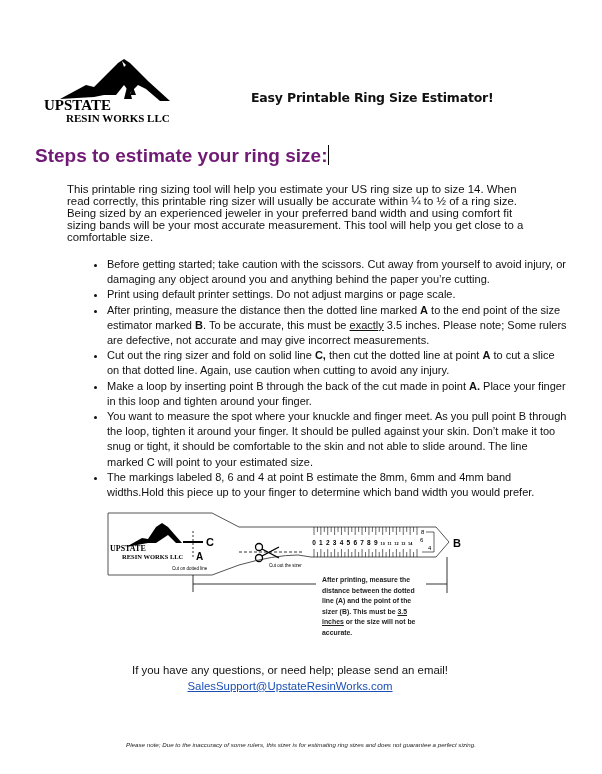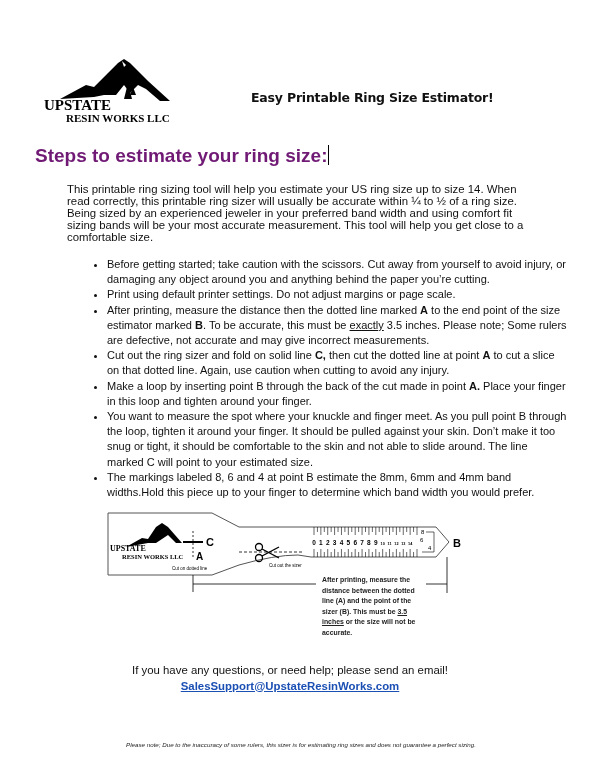--- a/index.html
+++ b/index.html
@@ -7,21 +7,21 @@
   .logo { position: absolute; left: 38px; top: 55px; width: 145px; height: 70px; }
   .doc-title { position: absolute; left: 238px; top: 90px; font-family: "DejaVu Sans", sans-serif; font-weight: bold; font-size: 12.5px; color: #111; letter-spacing: -0.2px; margin-left: 13px; }
   .heading { position: absolute; left: 35px; top: 145px; font-family: "Liberation Sans", sans-serif; font-weight: bold; font-size: 19px; color: #701a75; }
   .caret { display: inline-block; width: 1px; height: 20px; background: #000; vertical-align: -3px; margin-left: 1px; }
   .intro { position: absolute; left: 67px; top: 183px; width: 475px; font-size: 11.4px; line-height: 12px; color: #111; }
   ul.steps { position: absolute; left: 84px; top: 257px; width: 460px; margin: 0; padding: 0 0 0 23px; font-size: 11px; line-height: 15.2px; color: #111; }
   ul.steps li { margin: 0; padding: 0; }
   .u { text-decoration: underline; }
   .diagram { position: absolute; left: 104px; top: 505px; width: 380px; height: 150px; }
   .footer { position: absolute; left: 0; top: 663px; width: 580px; text-align: center; font-size: 11.4px; line-height: 15.5px; color: #111; }
-  .footer a { color: #1a4fb3; text-decoration: underline; font-weight: bold; }
+  .footer a { color: #1a4fb3; text-decoration: underline; }
   .disclaimer { position: absolute; left: 0; top: 741px; width: 602px; text-align: center; font-style: italic; font-size: 6.2px; color: #222; }
 </style>
 </head>
 <body>
 
 <svg class="logo" viewBox="0 0 145 70">
   <g>
     <path d="M22 44 L48 30 L56 32 L70 18 L80 8 L86 4 L92 8 L110 26 L132 46 L122 46 L108 34 L100 30 L92 38 L86 30 L78 40 L66 40 L56 42 Z" fill="#000"></path>
     <path d="M84 6 L88 10 L86 12 Z" fill="#fff"></path>
     <path d="M86 44 L90 28 L94 44 Z" fill="#000"></path>

